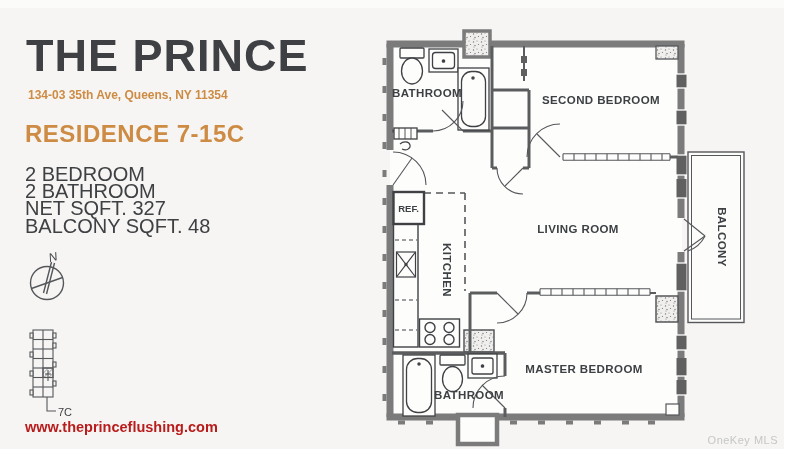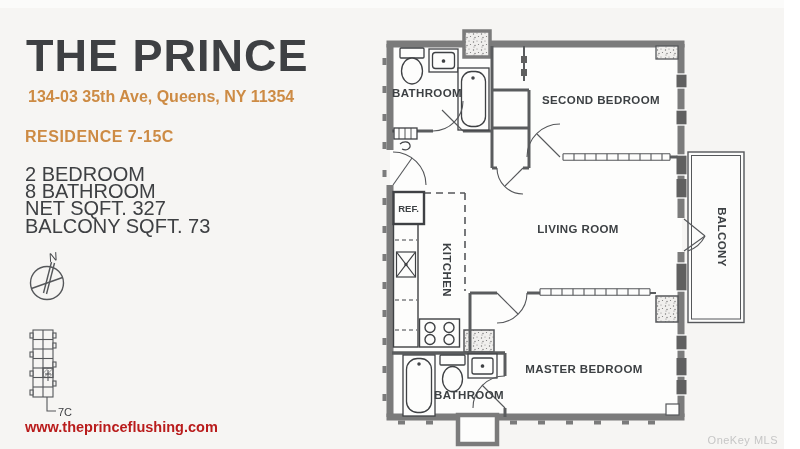--- a/index.html
+++ b/index.html
@@ -3,44 +3,44 @@
 <meta charset="utf-8">
 <style>
   html,body{margin:0;padding:0;}
   #canvas{
     position:relative;width:784px;height:449px;background:#f6f5f3;
     font-family:"Liberation Sans","DejaVu Sans",sans-serif;overflow:hidden;
   }
   #topstrip{position:absolute;left:0;top:0;width:800px;height:8px;background:#fbfbfa;}
   .abs{position:absolute;}
   #title{left:26px;top:30px;font-size:45px;font-weight:bold;letter-spacing:1px;color:#3e4043;white-space:nowrap;}
-  #address{left:28px;top:88px;font-size:16px;font-weight:bold;color:#cd8b44;white-space:nowrap;text-align:center;}
-  #residence{left:25px;top:128px;font-size:16px;font-weight:bold;letter-spacing:0.5px;color:#cd8b44;white-space:nowrap;}
+  #address{left:28px;top:88px;font-size:12px;font-weight:bold;color:#cd8b44;white-space:nowrap;text-align:center;}
+  #residence{left:25px;top:120px;font-size:24px;font-weight:bold;letter-spacing:0.5px;color:#cd8b44;white-space:nowrap;}
   #details{left:25px;top:166px;font-size:20px;line-height:17.2px;color:#3e4043;}
   #website{left:25px;top:419px;font-size:14.5px;font-weight:bold;color:#b91c1c;white-space:nowrap;}
   #watermark{right:6px;bottom:3px;font-size:11px;color:#c6c6c6;letter-spacing:0.5px;}
   svg text{font-family:"Liberation Sans","DejaVu Sans",sans-serif;}
   .roomlabel{font-size:11.5px;font-weight:bold;letter-spacing:0.4px;fill:#3d4144;}
   .smalllabel{font-size:9.5px;font-weight:bold;fill:#3d4144;}
   .keylabel{font-size:11px;fill:#3e4043;}
 </style>
 </head>
 <body>
 
 <div id="canvas">
   <div id="topstrip"></div>
 
   <div class="abs" id="title">THE PRINCE</div>
   <div class="abs" id="address">134-03 35th Ave, Queens, NY 11354</div>
   <div class="abs" id="residence">RESIDENCE 7-15C</div>
   <div class="abs" id="details">
     <div>2 BEDROOM</div>
-    <div>8 BATHROOM</div>
+    <div>2 BATHROOM</div>
     <div>NET SQFT. 327</div>
-    <div>BALCONY SQFT. 73</div>
+    <div>BALCONY SQFT. 48</div>
   </div>
   <div class="abs" id="website">www.theprinceflushing.com</div>
   <div class="abs" id="watermark">OneKey MLS</div>
 
   <svg class="abs" style="left:0;top:0" width="800" height="449" viewBox="0 0 800 449">
     <defs>
       <pattern id="speckle" patternUnits="userSpaceOnUse" width="8" height="8">
         <rect width="8" height="8" fill="#f0efed"></rect>
         <circle cx="1.5" cy="2" r="0.7" fill="#777"></circle>
         <circle cx="5" cy="1" r="0.5" fill="#777"></circle>

